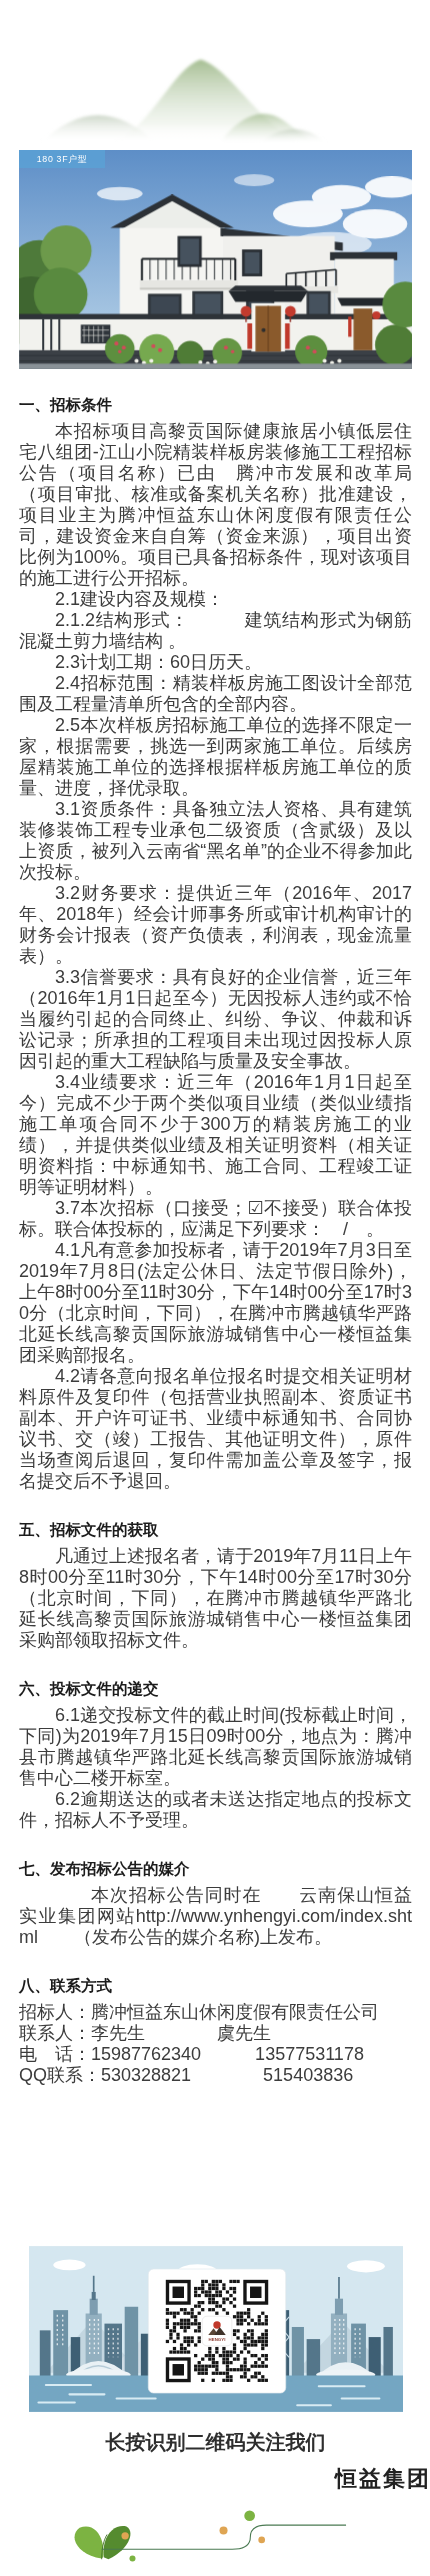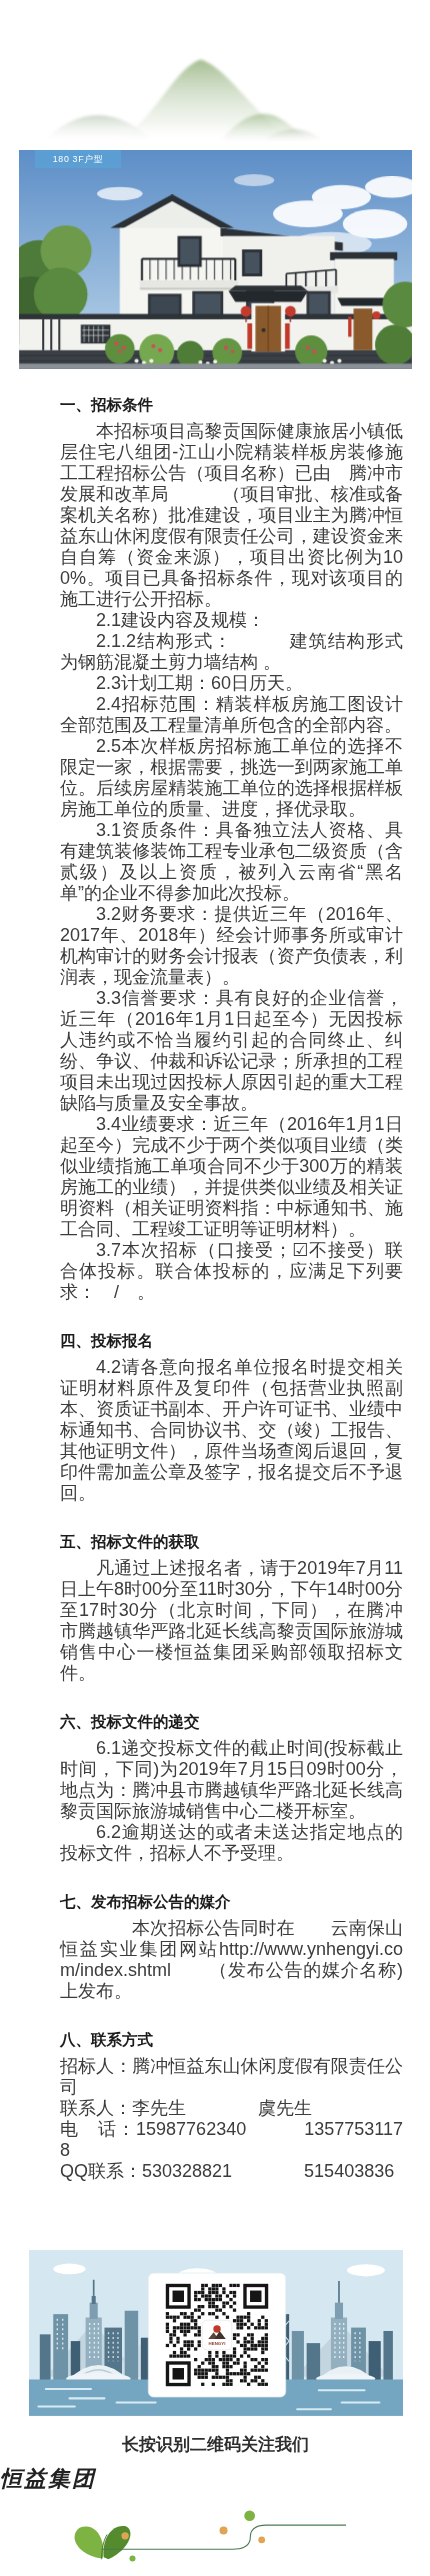--- a/index.html
+++ b/index.html
@@ -1,32 +1,32 @@
 <!DOCTYPE html>
 <html style="font-size:10.8px"><head>
 <meta charset="utf-8">
 <style>
   html,body{margin:0;padding:0;background:#fff;}
   #frame{position:relative;width:431px;height:2576px;overflow:hidden;background:#ffffff;
          font-family:"Liberation Sans","DejaVu Sans",sans-serif;color:#3c3c3c;}
   .mountains{display:block;margin:42px 0 0 0;}
   .photo-wrap{position:relative;width:393px;height:219px;margin:6.7px 19px 0 19px;overflow:hidden;}
-  .photo-label{position:absolute;left:16px;top:0;width:86px;height:18px;background:rgba(91,159,212,.92);
+  .photo-label{position:absolute;left:0;top:0;width:86px;height:18px;background:rgba(91,159,212,.92);
                color:#fff;font-size:8.8px;line-height:18px;text-align:center;letter-spacing:0.7px;}
-  .content{padding:0 28px;margin-left:32px;}
+  .content{padding:0 19px;}
   .content h2{font-size:15.5px;line-height:23px;font-weight:700;color:#1c1c1c;margin:25.6px 0 5.4px 0;}
   .content h2.first{margin-top:24px;}
   .content p{margin:0;font-size:18px;line-height:21px;text-indent:2em;color:#3c3c3c;
              word-break:break-all;text-align:justify;}
   .content p.indent4{text-indent:4em;}
   .content p.plain{text-indent:0;}
   .footer{position:absolute;left:0;bottom:0;width:431px;}
   .banner-wrap{width:374px;height:166px;margin:0 auto;}
-  .footer-caption{margin-top:17.5px;font-size:17px;font-weight:700;color:#2e2e2e;text-align:center;}
-  .footer-brand{margin-top:8px;font-size:22px;font-weight:700;color:#222;text-align:left;letter-spacing:2px;font-style:italic;}
+  .footer-caption{margin-top:17.5px;font-size:20px;font-weight:700;color:#2e2e2e;text-align:center;}
+  .footer-brand{margin-top:8px;font-size:22px;font-weight:700;color:#222;text-align:right;letter-spacing:2px;}
   .decor{display:block;margin:2.7px auto 0 auto;}
 </style>
 </head>
 <body>
 
 <div id="frame">
 
   <svg class="mountains" width="431" height="101" viewBox="0 0 640 150">
     <defs>
       <linearGradient id="mg1" x1="0" y1="0" x2="0" y2="1">
@@ -229,21 +229,21 @@
     <p>2.3计划工期：60日历天。</p>
     <p>2.4招标范围：精装样板房施工图设计全部范围及工程量清单所包含的全部内容。</p>
     <p>2.5本次样板房招标施工单位的选择不限定一家，根据需要，挑选一到两家施工单位。后续房屋精装施工单位的选择根据样板房施工单位的质量、进度，择优录取。</p>
 
     <p>3.1资质条件：具备独立法人资格、具有建筑装修装饰工程专业承包二级资质（含贰级）及以上资质，被列入云南省“黑名单”的企业不得参加此次投标。</p>
     <p>3.2财务要求：提供近三年（2016年、2017年、2018年）经会计师事务所或审计机构审计的财务会计报表（资产负债表，利润表，现金流量表）。</p>
     <p>3.3信誉要求：具有良好的企业信誉，近三年（2016年1月1日起至今）无因投标人违约或不恰当履约引起的合同终止、纠纷、争议、仲裁和诉讼记录；所承担的工程项目未出现过因投标人原因引起的重大工程缺陷与质量及安全事故。</p>
     <p>3.4业绩要求：近三年（2016年1月1日起至今）完成不少于两个类似项目业绩（类似业绩指施工单项合同不少于300万的精装房施工的业绩），并提供类似业绩及相关证明资料（相关证明资料指：中标通知书、施工合同、工程竣工证明等证明材料）。</p>
     <p>3.7本次招标（口接受；☑不接受）联合体投标。联合体投标的，应满足下列要求：　/　。</p>
 
-    <h2>四、投标报名</h2>
+    <p>4.1凡有意参加投标者，请于2019年7月3日至2019年7月8日(法定公休日、法定节假日除外)，上午8时00分至11时30分，下午14时00分至17时30分（北京时间，下同），在腾冲市腾越镇华严路北延长线高黎贡国际旅游城销售中心一楼恒益集团采购部报名。</p>
     <p>4.2请各意向报名单位报名时提交相关证明材料原件及复印件（包括营业执照副本、资质证书副本、开户许可证书、业绩中标通知书、合同协议书、交（竣）工报告、其他证明文件），原件当场查阅后退回，复印件需加盖公章及签字，报名提交后不予退回。</p>
 
     <h2>五、招标文件的获取</h2>
     <p>凡通过上述报名者，请于2019年7月11日上午8时00分至11时30分，下午14时00分至17时30分（北京时间，下同），在腾冲市腾越镇华严路北延长线高黎贡国际旅游城销售中心一楼恒益集团采购部领取招标文件。</p>
 
     <h2>六、投标文件的递交</h2>
     <p>6.1递交投标文件的截止时间(投标截止时间，下同)为2019年7月15日09时00分，地点为：腾冲县市腾越镇华严路北延长线高黎贡国际旅游城销售中心二楼开标室。</p>
     <p>6.2逾期送达的或者未送达指定地点的投标文件，招标人不予受理。</p>
 
     <h2>七、发布招标公告的媒介</h2>

